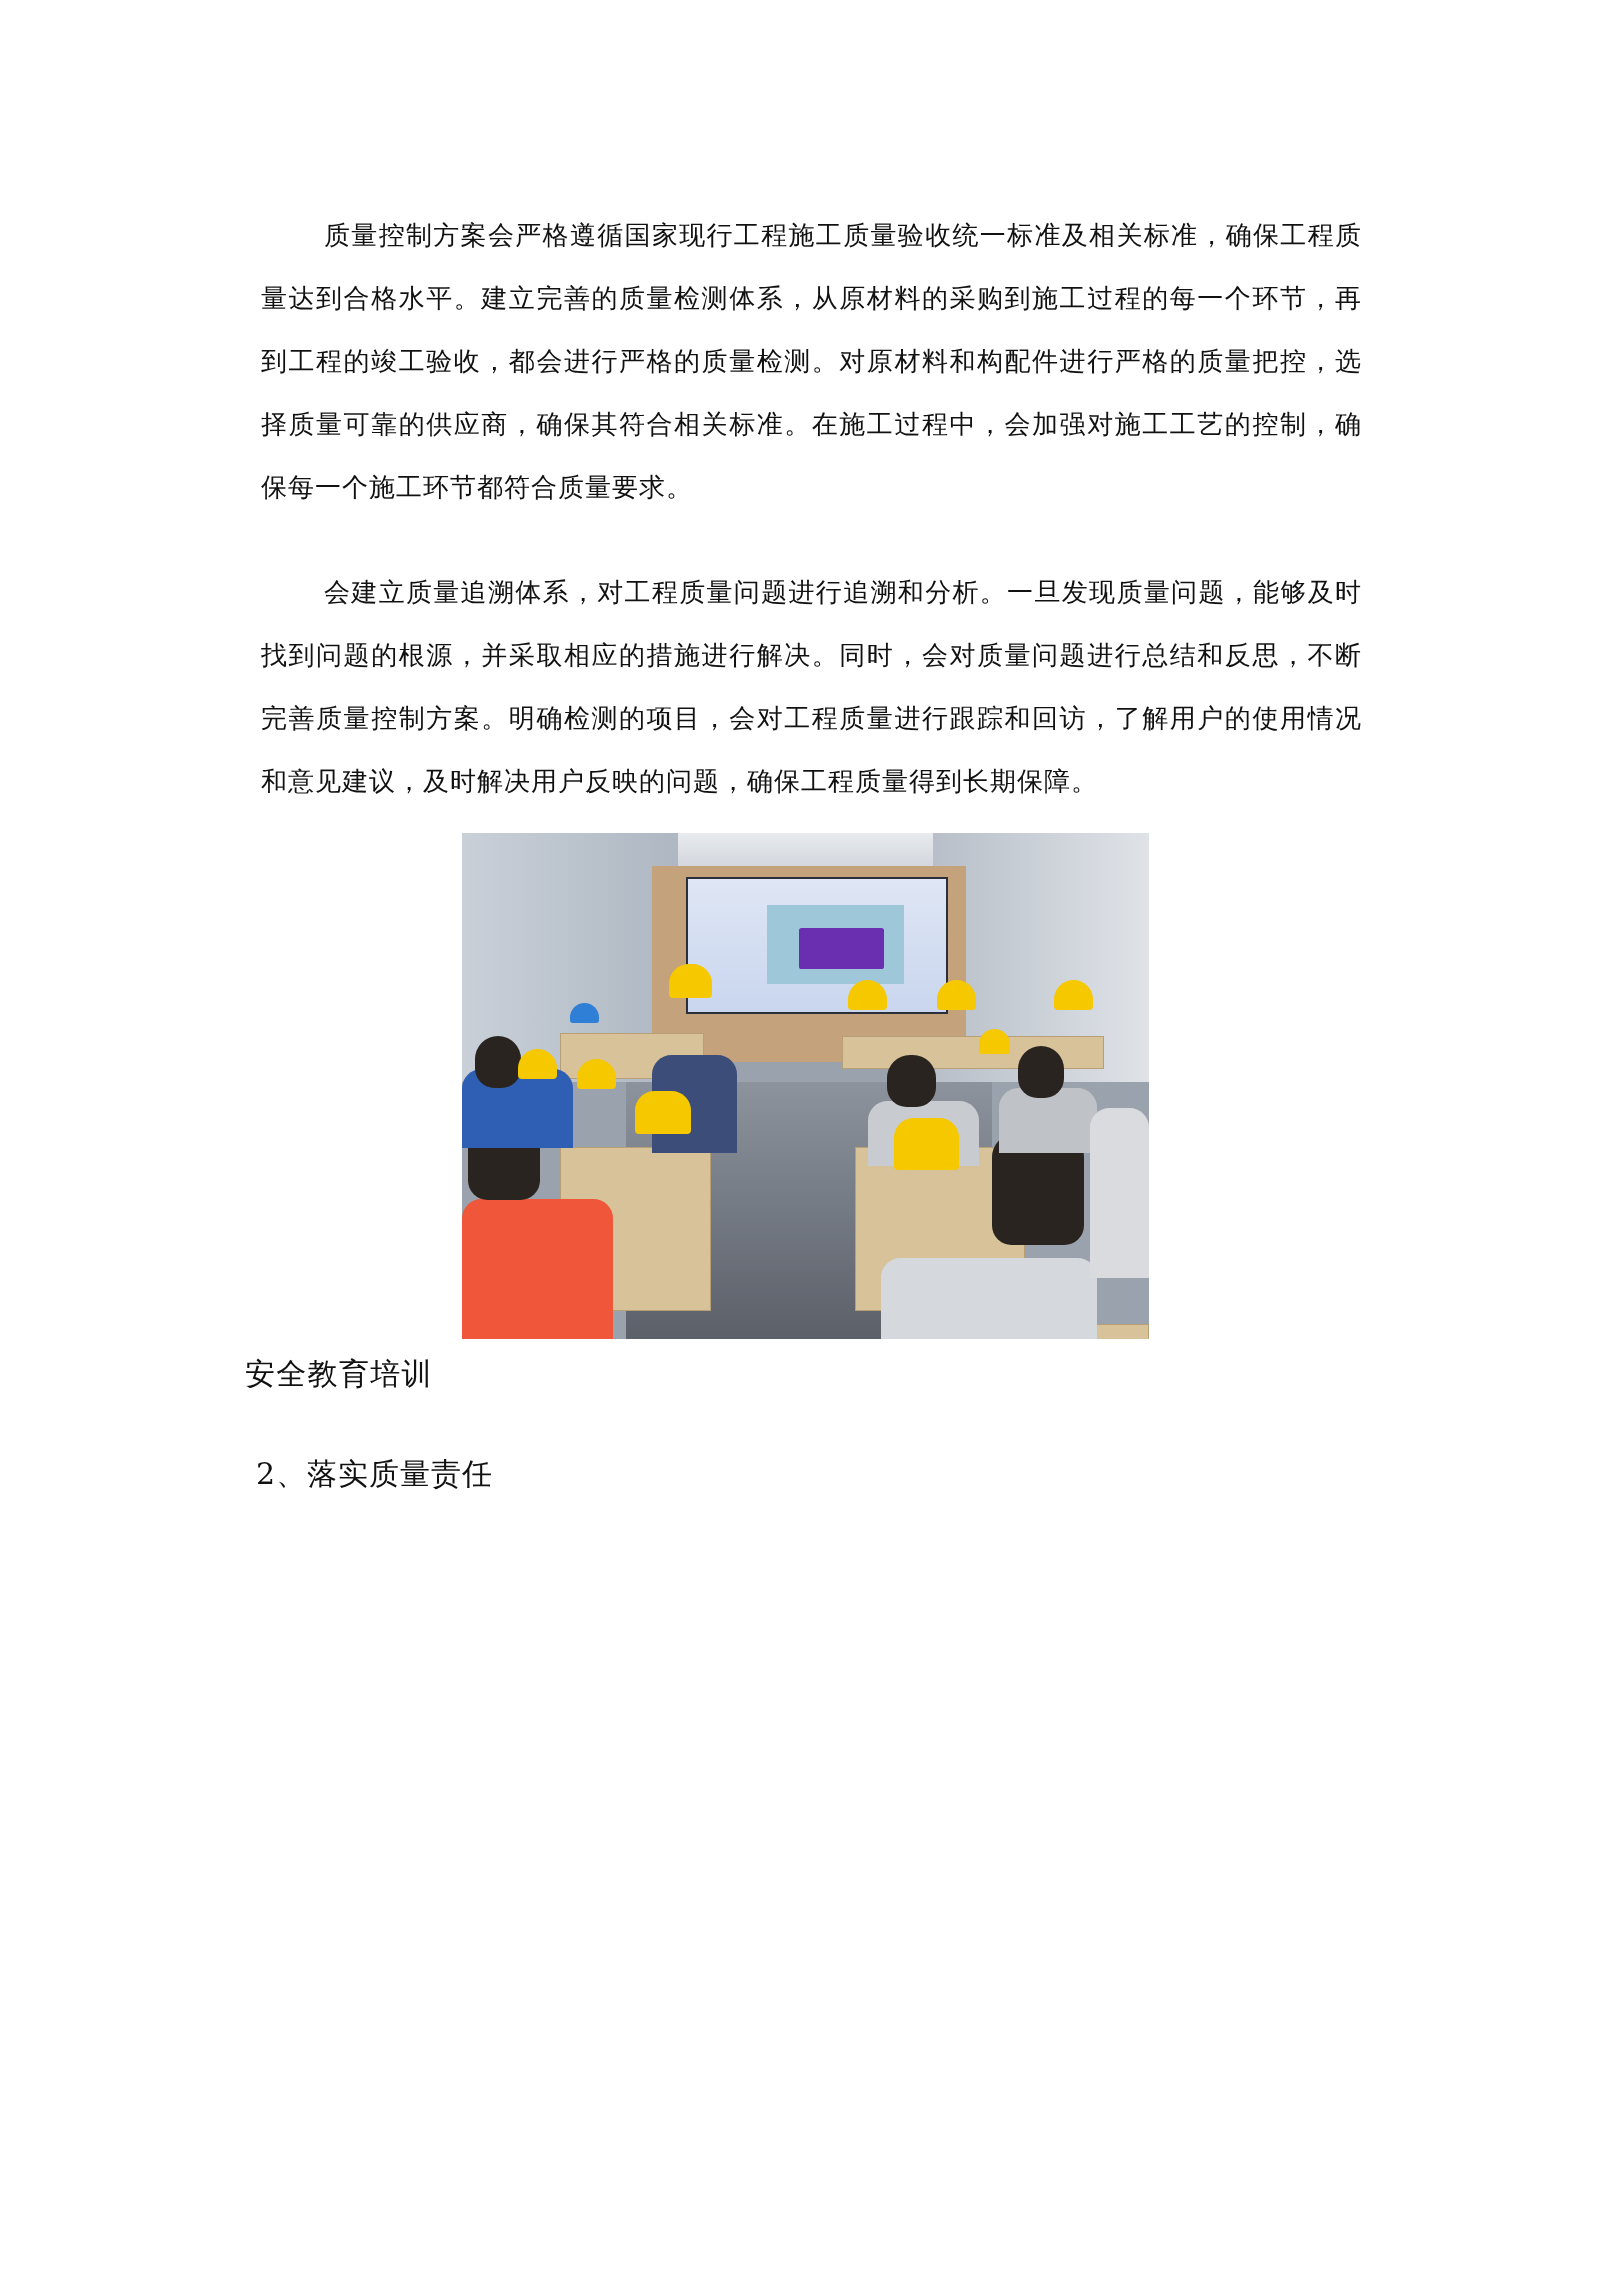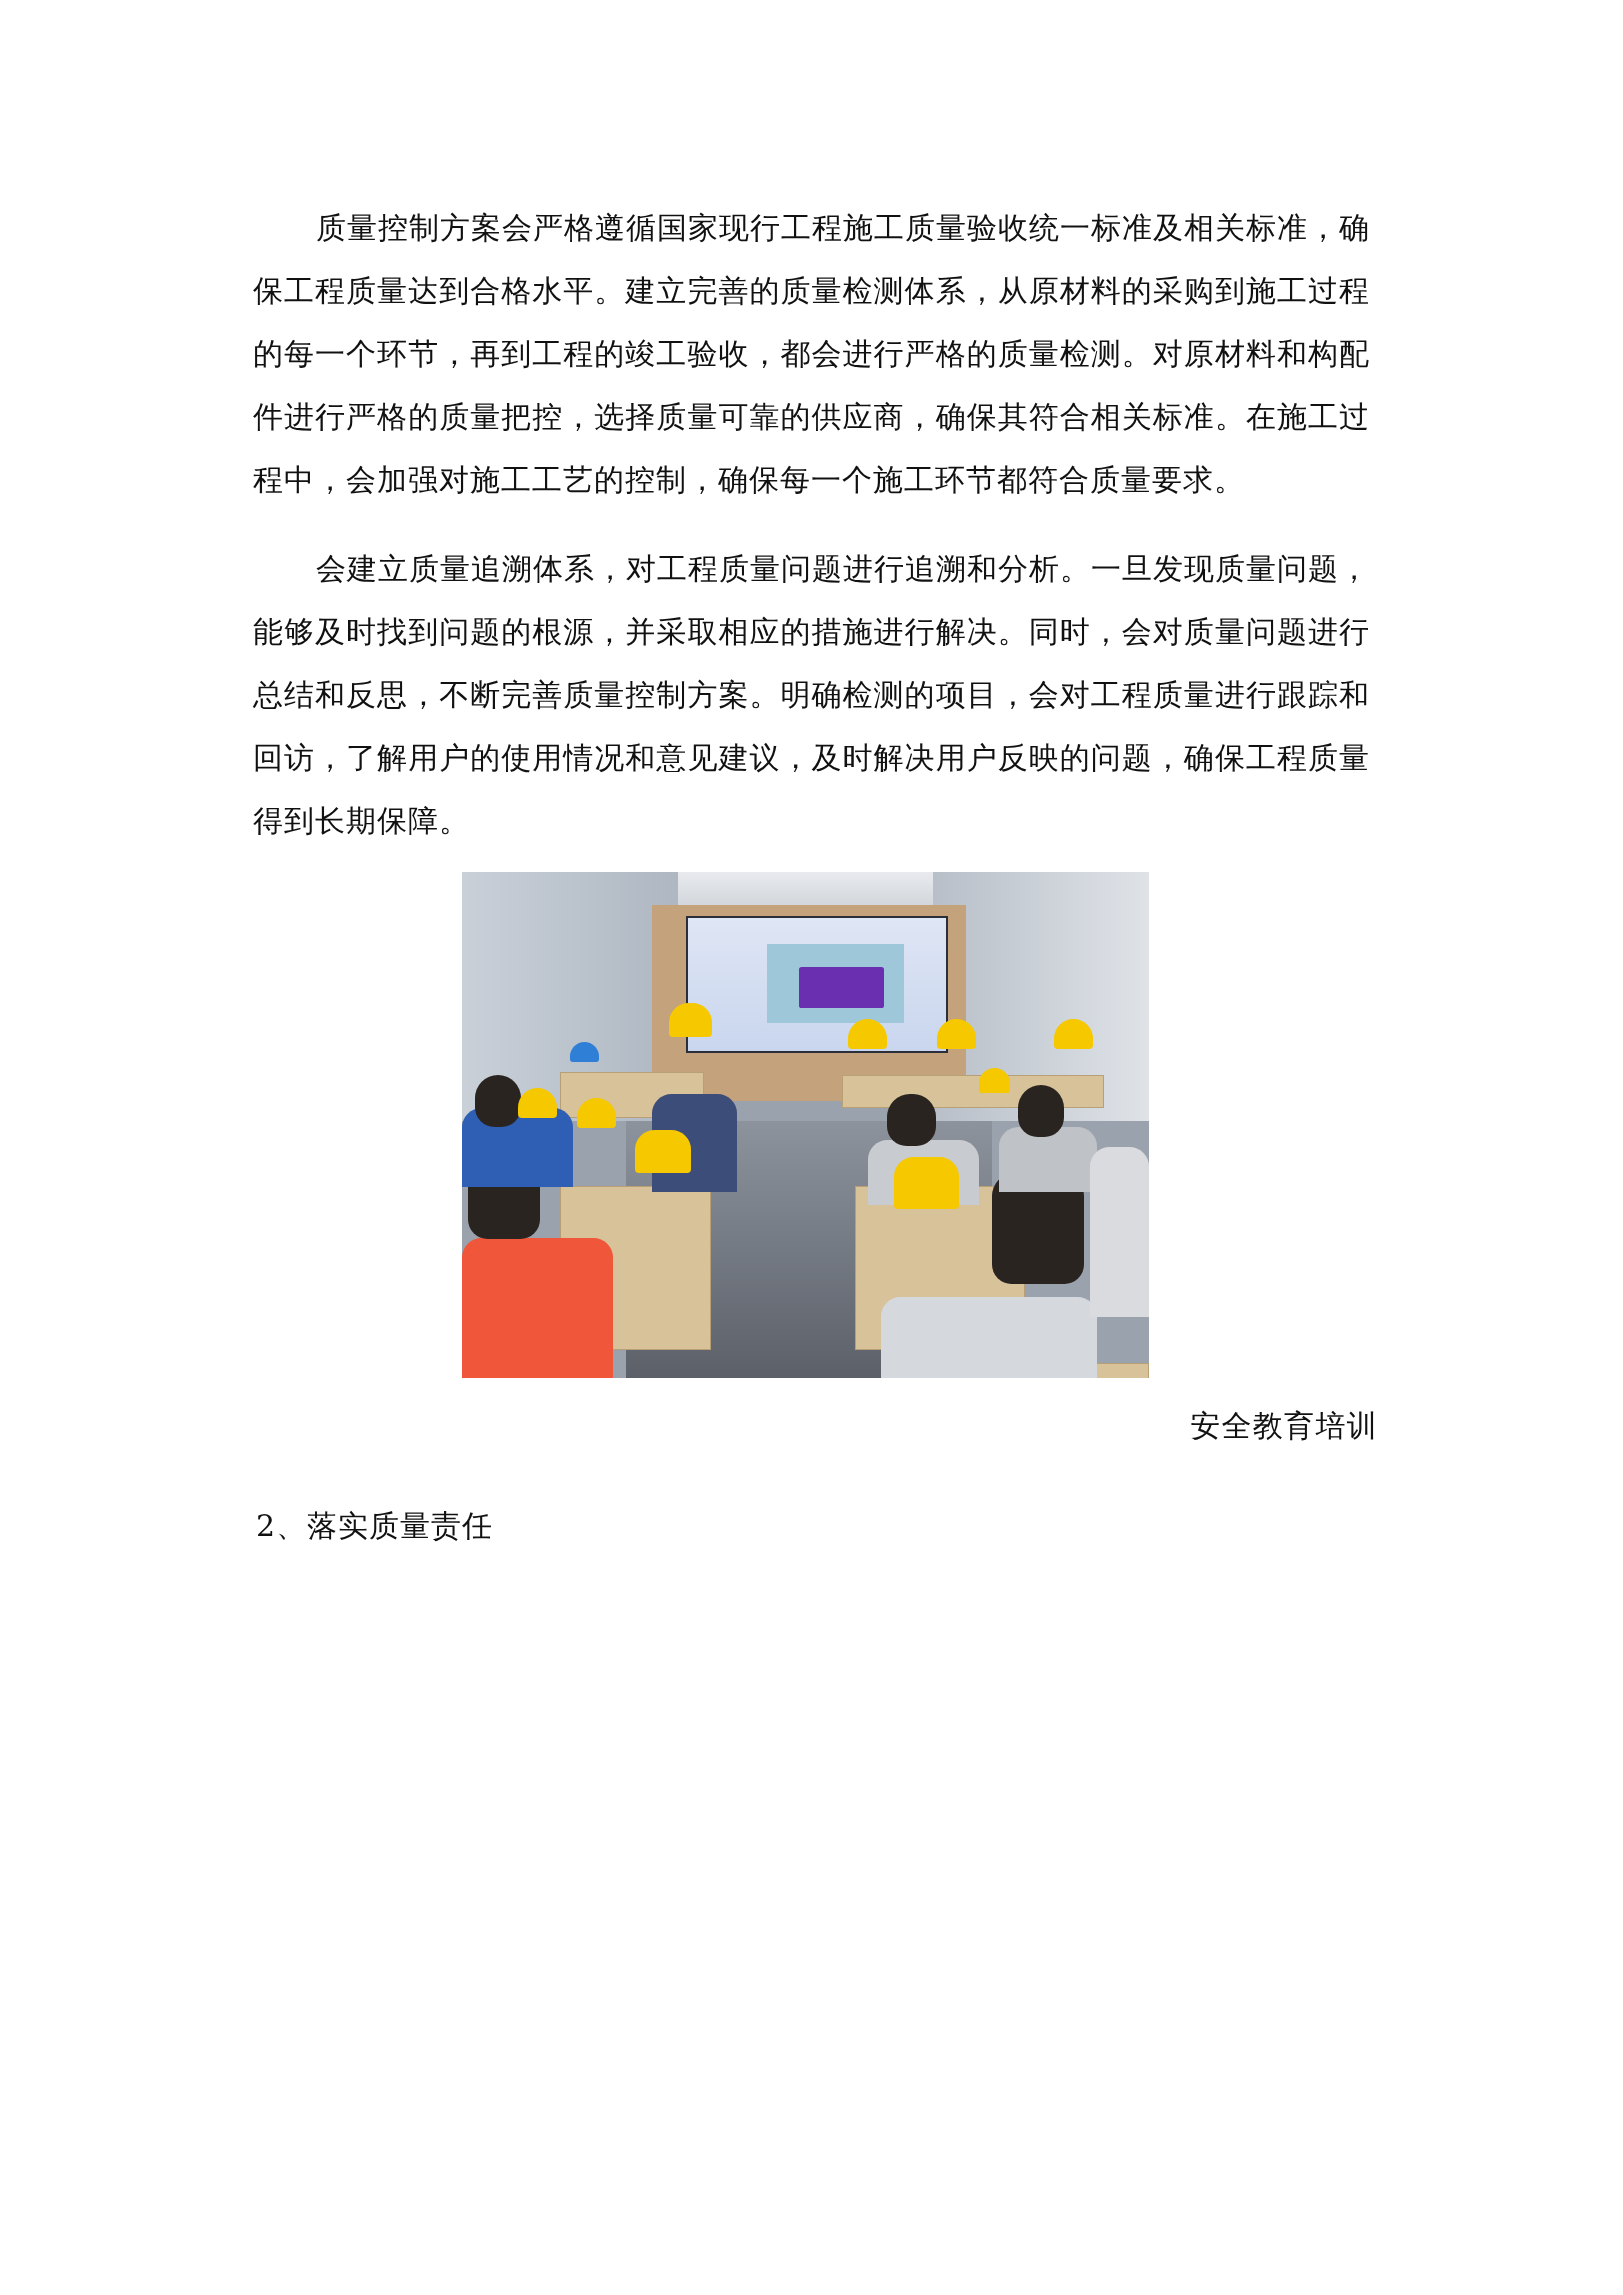--- a/index.html
+++ b/index.html
@@ -15,22 +15,22 @@
       font-family: "DejaVu Serif", "Liberation Serif", serif;
       color: #111111;
     }
     .page {
       position: absolute;
       left: 245px;
       top: 188px;
       width: 1133px;
     }
     .para {
-      margin: 8px;
-      font-size: 30px;
+      margin: 16px;
+      font-size: 26px;
       line-height: 63px;
       text-indent: 63px;
       text-align: justify;
       text-justify: inter-character;
       letter-spacing: 1px;
     }
     .gap { height: 5.2px; }
     .heading {
       margin: 11px;
       font-size: 30px;
@@ -40,24 +40,24 @@
     .figure {
       position: relative;
       width: 687px;
       height: 506px;
       margin: 19.6px auto 0 auto;
       left: -6.5px;
       overflow: hidden;
       background: #9aa3ad;
     }
     .caption {
-      text-align: right;
+      text-align: left;
       font-size: 30px;
       line-height: 63px;
-      margin-top: 16px;
+      margin-top: 3px;
       letter-spacing: 1.3px;
     }
     .after-caption { height: 26px; }
 
     
     .scene-wall-left { position:absolute; left:0; top:0; width:216px; height:249px; background:linear-gradient(90deg,#c9d0d8,#aeb7c2); }
     .scene-wall-right { position:absolute; right:0; top:0; width:216px; height:249px; background:linear-gradient(270deg,#dfe3e8,#b8bfc8); }
     .scene-ceiling { position:absolute; left:0; top:0; width:100%; height:39px; background:linear-gradient(180deg,#e8eaee,#cfd4da); }
     .scene-backwall { position:absolute; left:190px; top:33px; width:314px; height:196px; background:#c4a27c; }
     .scene-screen { position:absolute; left:224px; top:44px; width:262px; height:137px; background:linear-gradient(180deg,#dfe6f5,#c9d6ee); border:2.6px solid #2a2f3a; box-sizing:border-box; }

